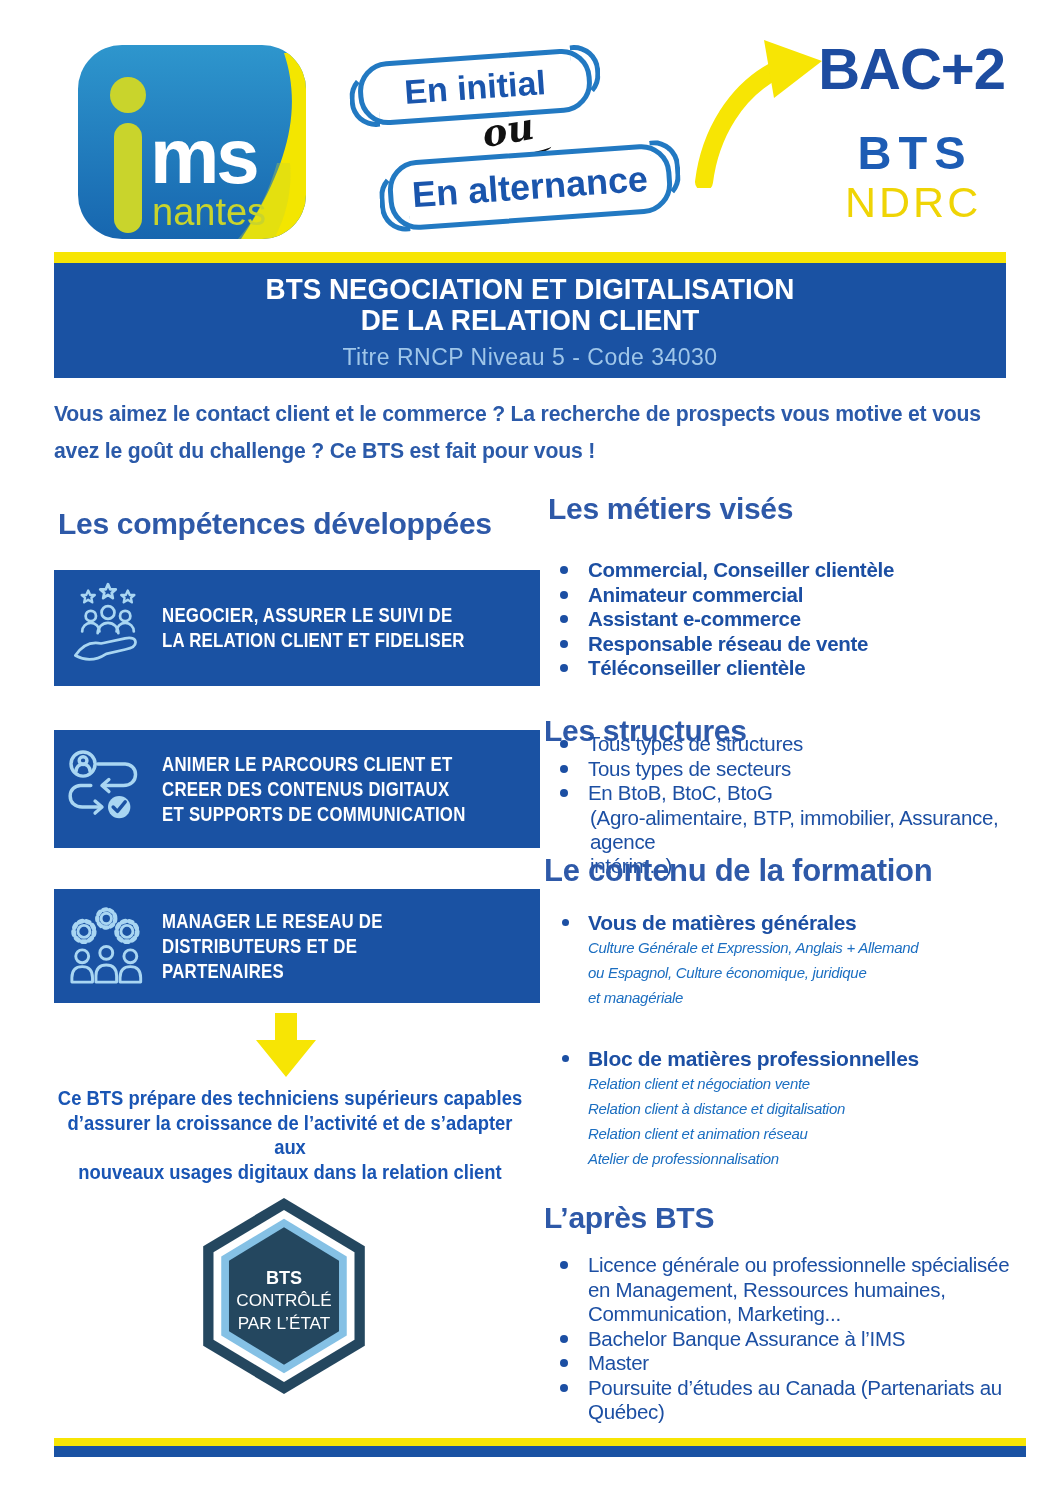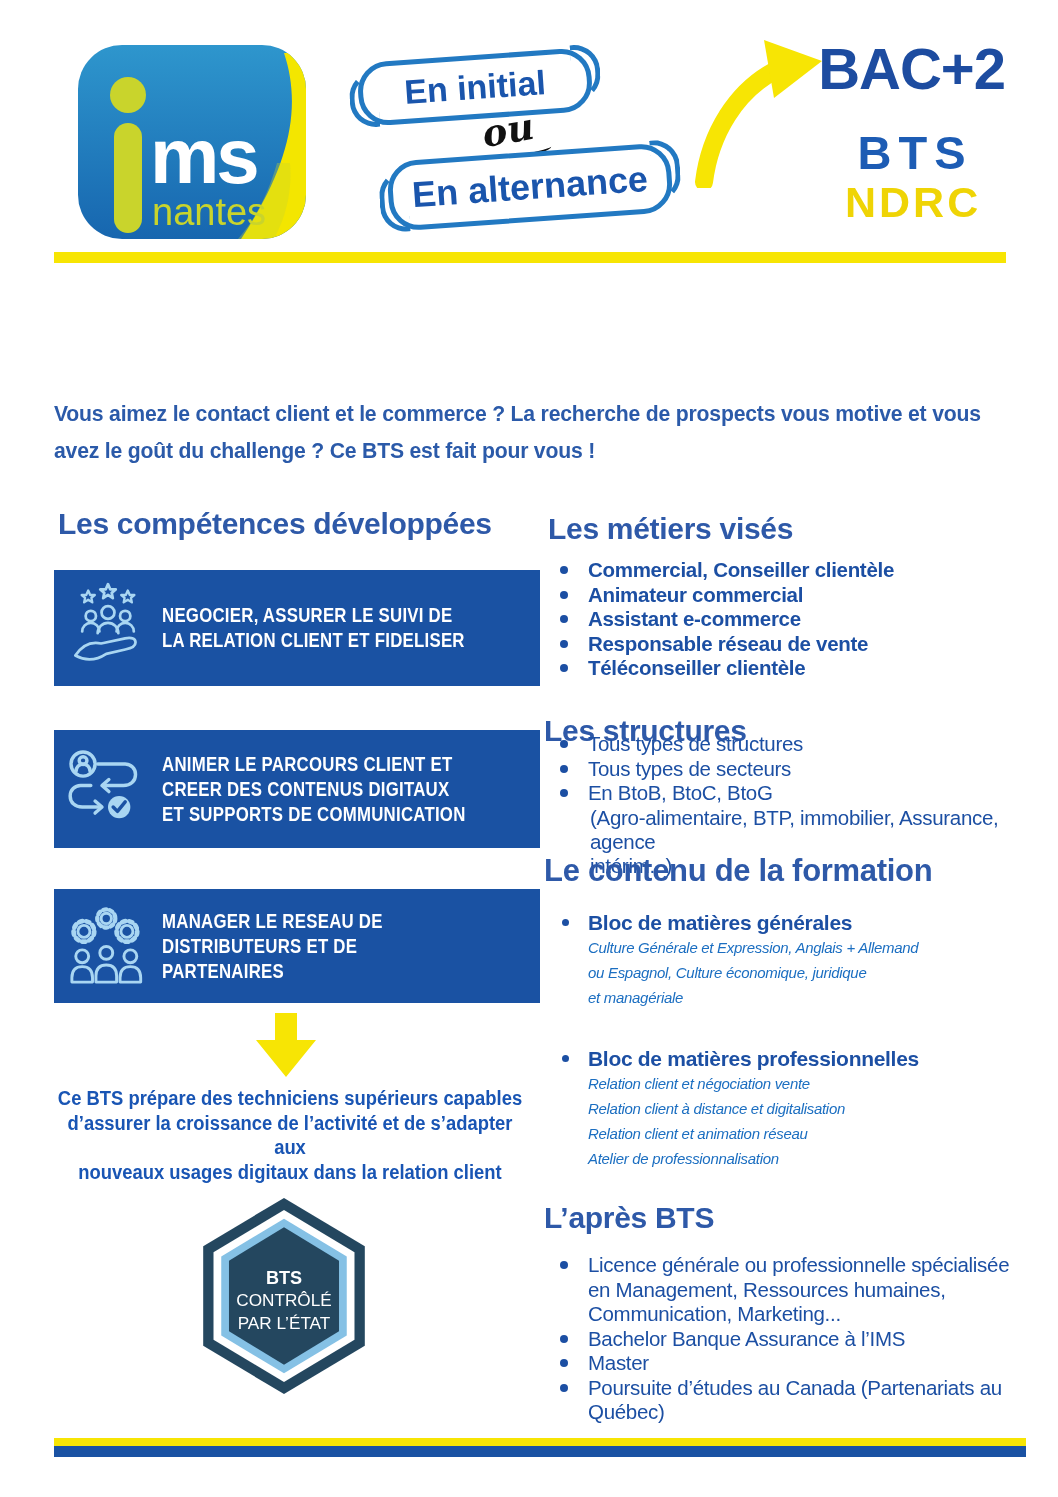--- a/index.html
+++ b/index.html
@@ -21,21 +21,21 @@
   #pill-alternance{left:388px;top:152px;width:274px;height:60px;font-size:36px;transform:rotate(-4deg);}
   #ou-script{position:absolute;left:468px;top:108px;width:80px;text-align:center;
         font-family:"DejaVu Serif",serif;font-style:italic;font-weight:bold;font-size:37px;
         color:#111;transform:rotate(-10deg);}
   #ou-swoosh{position:absolute;left:452px;top:146px;width:100px;height:12px;
         border-bottom:4px solid #111;border-radius:0 0 100% 100%;transform:rotate(-9deg);}
   #top-arrow{position:absolute;left:688px;top:36px;}
   #degree{position:absolute;right:53px;top:40px;text-align:center;line-height:1;}
   #degree .bac{font-size:58px;font-weight:900;color:#1D4CA0;letter-spacing:-1px;}
   #degree .bts{font-size:47px;font-weight:800;color:#1D5CB4;letter-spacing:7px;margin-top:31px;margin-right:-7px;}
-  #degree .ndrc{font-size:43px;font-weight:700;color:#EFD405;letter-spacing:3px;margin-top:5px;margin-right:-3px;}
+  #degree .ndrc{font-size:43px;font-weight:400;color:#EFD405;letter-spacing:3px;margin-top:5px;margin-right:-3px;}
 
   
   #band-yellow{position:absolute;left:54px;top:252px;width:952px;height:11px;background:#F7E504;}
   #band-blue{position:absolute;left:54px;top:263px;width:952px;height:115px;background:#1A52A3;
         text-align:center;color:#fff;}
   #band-blue .t{font-size:29px;font-weight:bold;line-height:31px;transform:scaleX(0.96);}
   #band-blue .t1{margin-top:11px;}
   #band-blue .sub{margin-top:8px;font-size:23px;color:#9FC6E9;letter-spacing:0.5px;}
 
   
@@ -52,21 +52,21 @@
   .skill-label{color:#fff;font-weight:bold;font-size:20px;line-height:25px;letter-spacing:0.3px;
         transform:scaleX(0.84);transform-origin:left center;white-space:nowrap;}
   #down-arrow{position:absolute;left:256px;top:1013px;}
   #summary{position:absolute;left:30px;top:1086px;width:520px;text-align:center;color:#1955B4;
         font-weight:bold;font-size:20px;line-height:24.5px;transform:scaleX(0.92);transform-origin:center;}
   #hexagon{position:absolute;left:198px;top:1198px;}
 
   
   #right-col{position:absolute;left:548px;top:0;width:486px;color:#1C4FA3;}
   .r-heading{position:absolute;font-weight:bold;color:#2E59A8;letter-spacing:-0.3px;}
-  #h-metiers{top:512px;left:0;font-size:30px;}
+  #h-metiers{top:492px;left:0;font-size:30px;}
   #h-structures{top:714px;left:-4px;font-size:30px;}
   #h-contenu{top:853px;left:-4px;font-size:31px;}
   #h-apres{top:1201px;left:-4px;font-size:30px;}
   ul.blist{list-style:none;margin:0;padding:0;position:absolute;left:10px;}
   ul.blist li{position:relative;padding-left:30px;font-size:20.5px;line-height:24.5px;
         letter-spacing:-0.3px;}
   ul.blist li::before{content:"";position:absolute;left:2px;top:8px;width:8px;height:8px;
         border-radius:50%;background:#1C4FA3;}
   #list-metiers{top:558px;font-weight:bold;}
   #list-structures{top:732px;}
@@ -124,20 +124,25 @@
     <polygon points="76,4 134,25 86,62" fill="#F7E504"></polygon>
   </svg>
 
   <div id="degree">
     <div class="bac">BAC+2</div>
     <div class="bts">BTS</div>
     <div class="ndrc">NDRC</div>
   </div>
 
   <div id="band-yellow"></div>
+  <div id="band-blue">
+    <div class="t t1">BTS NEGOCIATION ET DIGITALISATION</div>
+    <div class="t">DE LA RELATION CLIENT</div>
+    <div class="sub">Titre RNCP Niveau 5 - Code 34030</div>
+  </div>
 
   <div id="intro">
     <div>Vous aimez le contact client et le commerce ? La recherche de prospects vous motive et vous</div>
     <div>avez le goût du challenge ?   Ce BTS est fait pour vous !</div>
   </div>
 
   <div id="competences-heading">Les compétences développées</div>
 
   <div id="skill-1" class="skill-box">
     <div class="skill-icon">
@@ -242,21 +247,21 @@
       <li><span>En BtoB, BtoC, BtoG</span></li>
       <div class="subnote">
         <div>(Agro-alimentaire, BTP, immobilier, Assurance, agence</div>
         <div>intérim...)</div>
       </div>
     </ul>
 
     <div id="h-contenu" class="r-heading">Le contenu de la formation</div>
     <div id="contenu-blocks">
       <div class="bloc" id="bloc-1">
-        <div class="bloc-title">Bloc de matières générales</div>
+        <div class="bloc-title">Vous de matières générales</div>
         <div class="bloc-detail">Culture Générale et  Expression, Anglais + Allemand</div>
         <div class="bloc-detail">ou  Espagnol, Culture économique, juridique</div>
         <div class="bloc-detail">et managériale</div>
       </div>
       <div class="bloc" id="bloc-2">
         <div class="bloc-title">Bloc de matières professionnelles</div>
         <div class="bloc-detail">Relation client et négociation vente</div>
         <div class="bloc-detail">Relation client à distance et digitalisation</div>
         <div class="bloc-detail">Relation client et animation réseau</div>
         <div class="bloc-detail">Atelier de professionnalisation</div>

